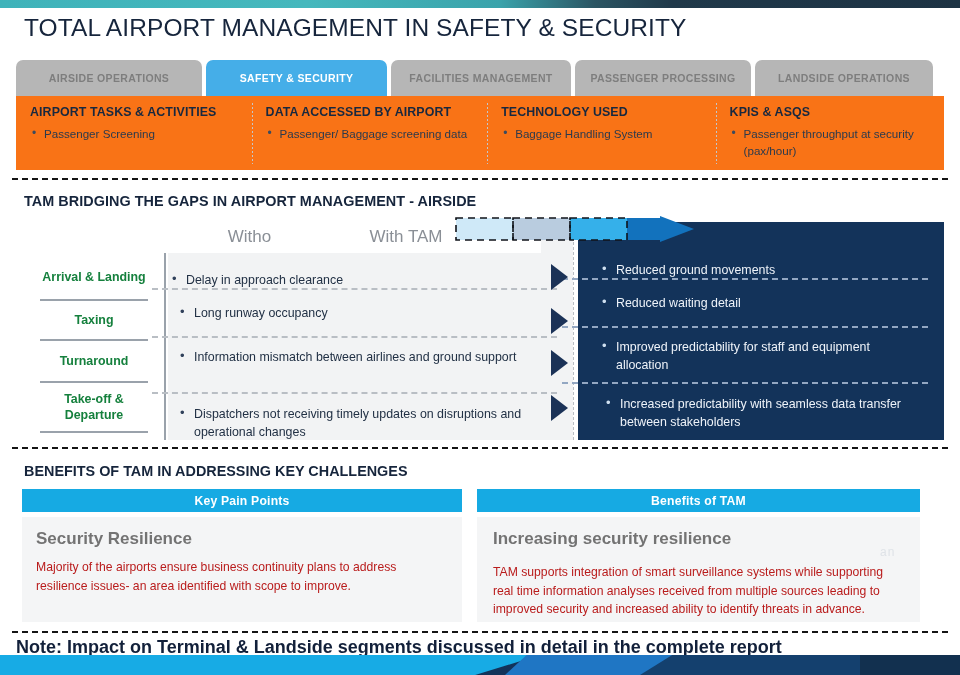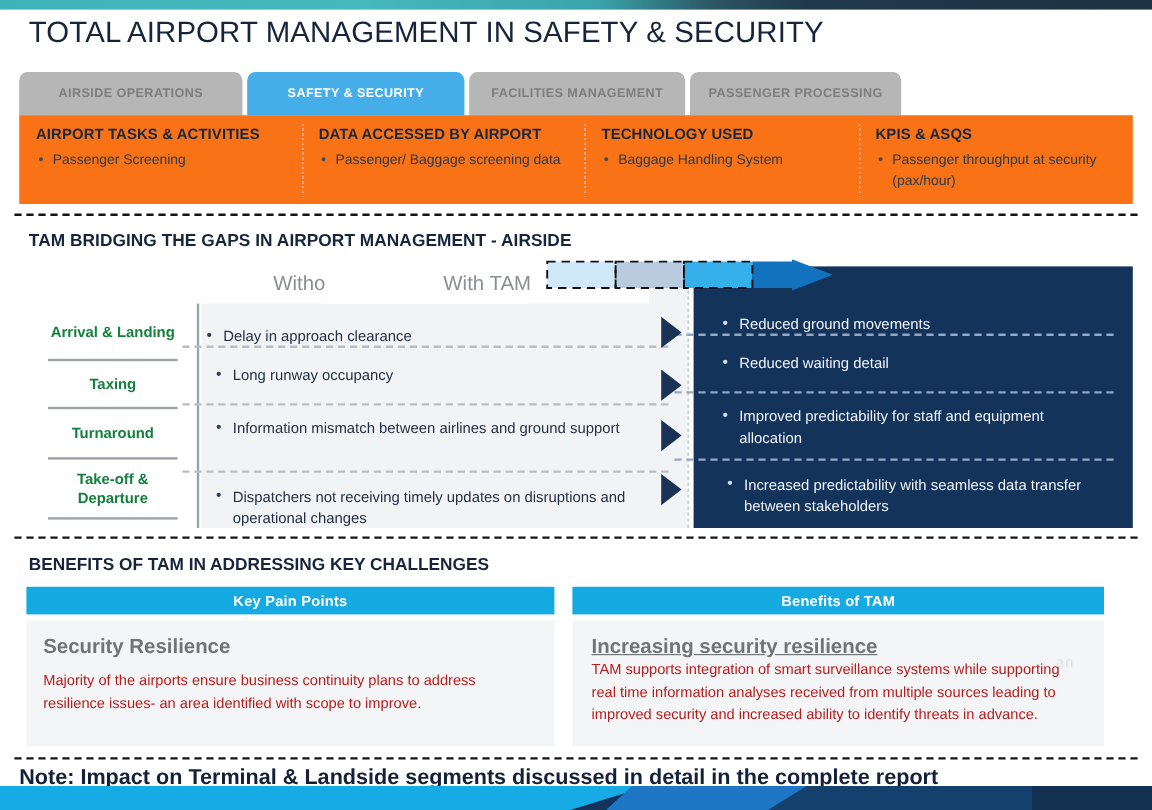--- a/index.html
+++ b/index.html
@@ -112,21 +112,21 @@
   
   .sec3head{position:absolute;left:24px;top:463px;font-size:14.4px;font-weight:700;color:#16253c;}
   .colhead{position:absolute;top:489px;height:23px;background:#16aae3;color:#fff;font-size:12.2px;font-weight:700;
     display:flex;align-items:center;justify-content:center;letter-spacing:.2px;}
   .colhead.left{left:22px;width:440px;}
   .colhead.right{left:477px;width:443px;}
   .benbox{position:absolute;top:517px;background:#f4f5f6;}
   .benbox.left{left:22px;width:440px;height:105px;padding:12px 16px 0 14px;box-sizing:border-box;}
   .benbox.right{left:477px;width:443px;height:105px;padding:12px 14px 0 16px;box-sizing:border-box;}
   .bentitle{font-size:17px;font-weight:700;color:#737373;margin-bottom:9px;}
-  .benbox.right .bentitle{margin-bottom:0;text-decoration:underline;}
+  .benbox.right .bentitle{margin-bottom:14px;}
   .bentext{font-size:12.2px;line-height:19px;color:#b91c1c;}
   .benbox.right .bentext{line-height:18.5px;}
 
   .watermark{position:absolute;left:880px;top:545px;font-size:12px;color:#dfe3e8;letter-spacing:1px;}
 
   
   .note{position:absolute;left:16px;top:637px;font-size:18px;font-weight:700;color:#12203a;}
   .footer{position:absolute;left:0;top:655px;width:960px;height:20px;overflow:hidden;background:#13335a;}
   .fb{position:absolute;top:0;height:20px;}
   .fb1{left:0;width:540px;background:#17abe5;
@@ -146,20 +146,21 @@
 
   <div class="topbar"></div>
 
   <div class="title">TOTAL AIRPORT MANAGEMENT IN SAFETY &amp; SECURITY</div>
 
   <div class="tabs">
     <div class="tab t0">AIRSIDE OPERATIONS</div>
     <div class="tab t1 active">SAFETY &amp; SECURITY</div>
     <div class="tab t2">FACILITIES MANAGEMENT</div>
     <div class="tab t3">PASSENGER PROCESSING</div>
+    <div class="tab t4">LANDSIDE OPERATIONS</div>
   </div>
 
   <div class="infostrip">
     <div class="infocol ic0">
       <div class="infohead">AIRPORT TASKS &amp; ACTIVITIES</div>
       <ul class="infolist">
         <li>Passenger Screening</li>
       </ul>
     </div>
     <div class="infocol ic1">

